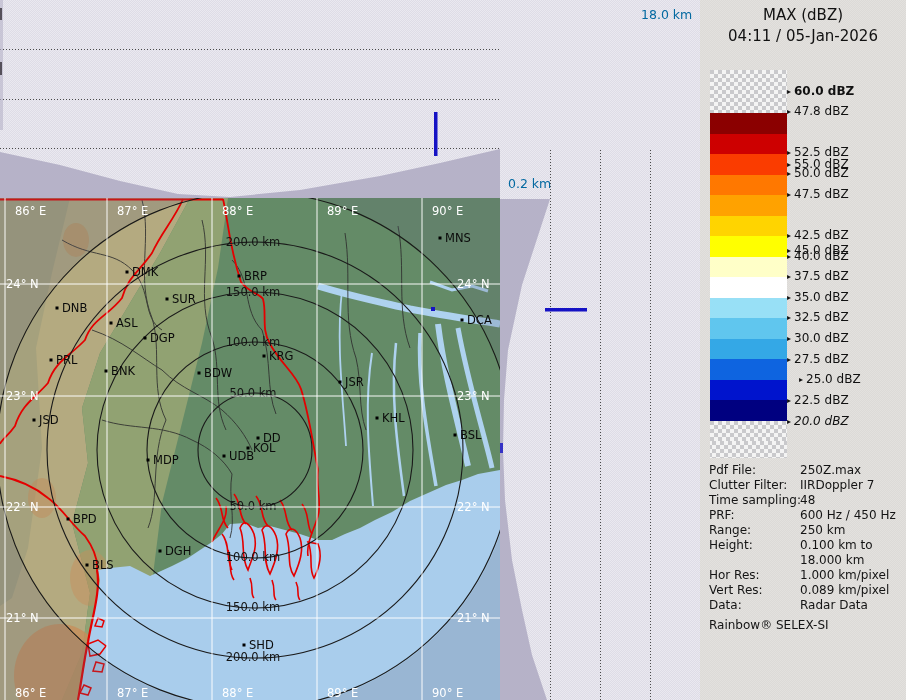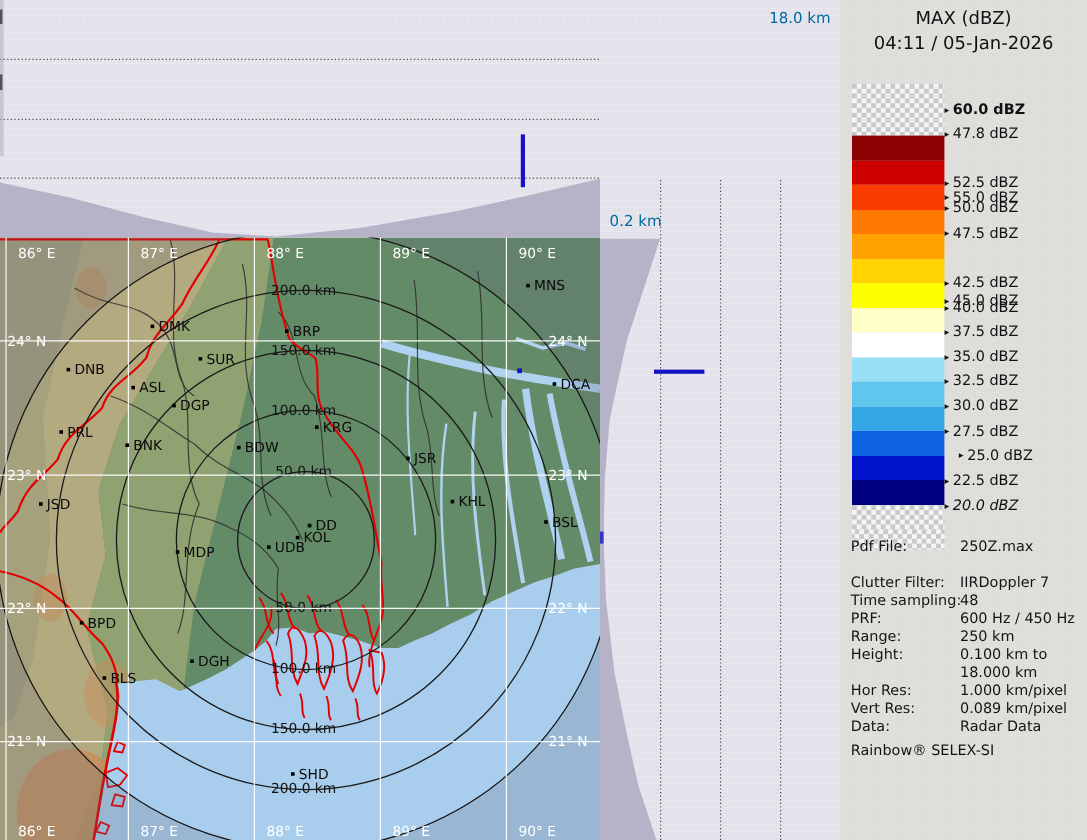--- a/index.html
+++ b/index.html
@@ -275,21 +275,21 @@
       <div class="lg-row" style="top: 331px;"><span class="lg-arrow">▸</span><span>30.0 dBZ</span></div>
       <div class="lg-row" style="top: 351.6px;"><span class="lg-arrow">▸</span><span>27.5 dBZ</span></div>
       <div class="lg-row" style="top: 372.3px; padding-left: 12px;"><span class="lg-arrow">▸</span><span>25.0 dBZ</span></div>
       <div class="lg-row" style="top: 392.9px;"><span class="lg-arrow">▸</span><span>22.5 dBZ</span></div>
       <div class="lg-row" style="top: 413.5px; font-style: italic;"><span class="lg-arrow">▸</span><span>20.0 dBZ</span></div>
     </div>
 
   <div class="swatch checker" style="position:absolute;left:12px;top:441px;width:75px;height:17px;"></div>
 
   <div id="meta-rows">
-      <div class="meta-row" style="top: 448px;">
+      <div class="meta-row" style="top: 463px;">
         <span class="meta-label">Pdf File:</span>
         <span class="meta-value">250Z.max</span>
       </div>
       <div class="meta-row" style="top: 478px;">
         <span class="meta-label">Clutter Filter:</span>
         <span class="meta-value">IIRDoppler 7</span>
       </div>
       <div class="meta-row" style="top: 493px;">
         <span class="meta-label">Time sampling:</span>
         <span class="meta-value">48</span>

